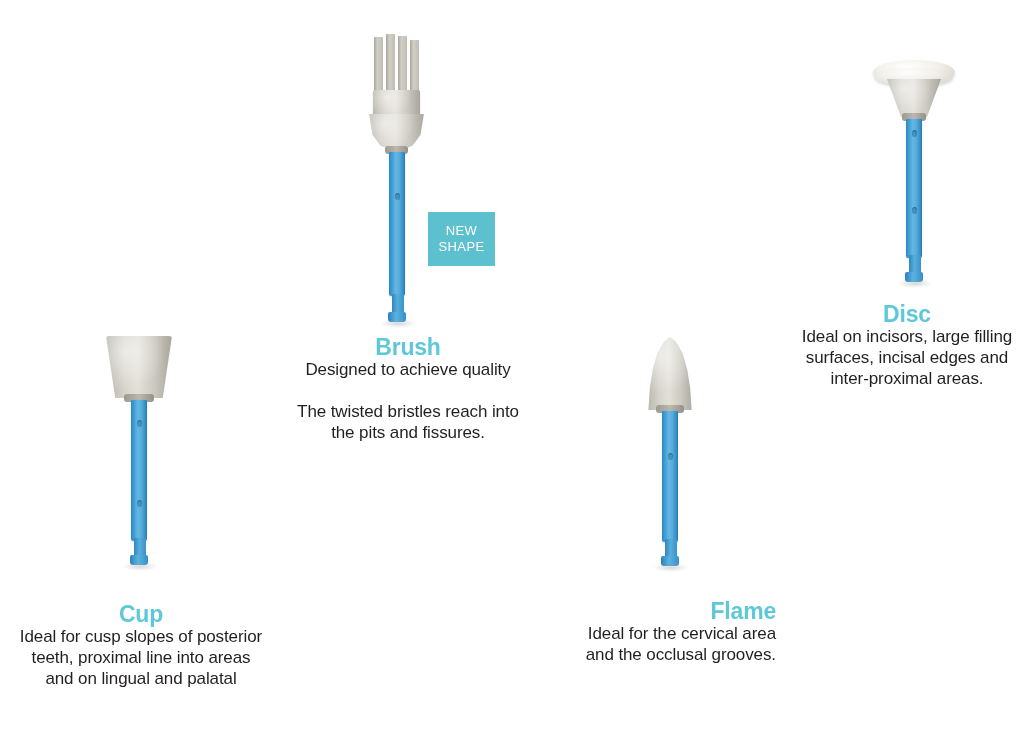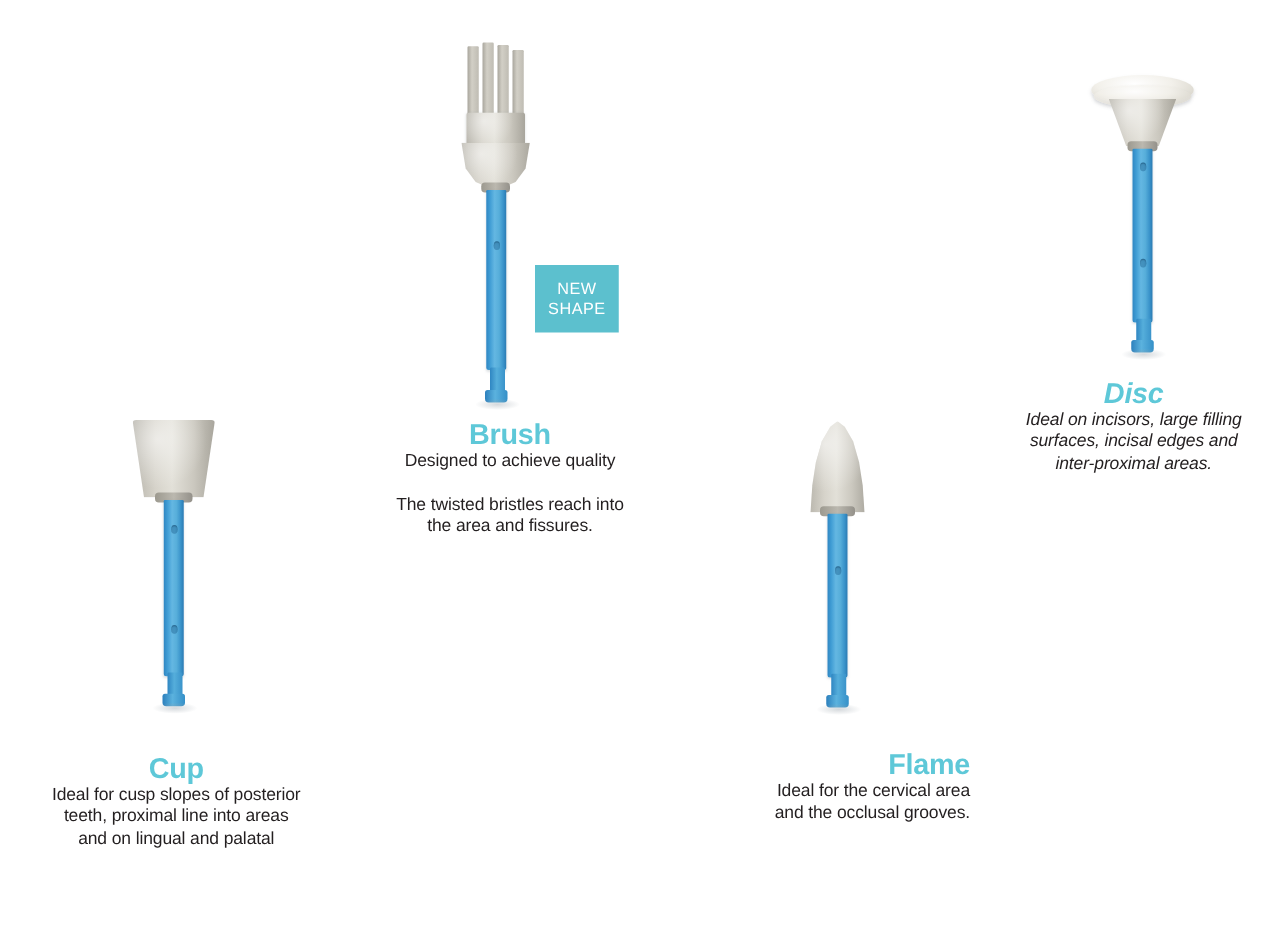--- a/index.html
+++ b/index.html
@@ -28,21 +28,21 @@
   .caption h2 {
     margin: 0 0 1px 0;
     font-size: 23px;
     font-weight: bold;
     letter-spacing: -0.2px;
     line-height: 1.05;
     color: #5ec8d8;
   }
   .caption p {
     margin: 0;
-    font-size: 14px;
+    font-size: 17px;
     line-height: 1.23;
     color: #231f20;
     letter-spacing: -0.1px;
   }
 
   
   .badge {
     position: absolute;
     background: #5cc0ce;
     color: #ffffff;
@@ -166,41 +166,41 @@
     <span>NEW</span>
     <span>SHAPE</span>
   </div>
 
   <div class="caption" style="left:280px; top:335px; width:256px;">
     <h2>Brush</h2>
     <p>
       <span>Designed to achieve quality</span><br>
       <br>
       <span>The twisted bristles reach into</span><br>
-      <span>the area and fissures.</span>
+      <span>the pits and fissures.</span>
     </p>
   </div>
 
   <div class="product" style="left:855px; top:55px; width:120px; height:245px;">
 
     <div class="disc-plate" style="left:18px; top:5px; width:82px; height:24px;"></div>
     <div class="disc-plate" style="left:20px; top:13px; width:78px; height:18px; opacity:0.85;"></div>
 
     <div class="head disc-neck" style="left:32px; top:24px; width:54px; height:38px; border-radius:0 0 3px 3px;"></div>
     <div class="head-dark" style="left:47px; top:58px; width:24px; height:8px; border-radius:3px;"></div>
 
     <div class="shank" style="left:51px; top:64px; width:16px; height:139px;"></div>
     <div class="dimple" style="left:57px; top:75px; width:5px; height:7px;"></div>
     <div class="dimple" style="left:57px; top:152px; width:5px; height:7px;"></div>
     <div class="shank-step" style="left:54px; top:200px; width:12px; height:19px;"></div>
     <div class="latch" style="left:50px; top:217px; width:18px; height:10px;"></div>
     <div class="shadow-ell" style="left:42px; top:224px; width:36px; height:9px;"></div>
   </div>
 
-  <div class="caption" style="left:790px; top:302px; width:234px;font-style:italic;">
+  <div class="caption" style="left:790px; top:302px; width:234px;">
     <h2>Disc</h2>
     <p>
       <span>Ideal on incisors, large filling</span><br>
       <span>surfaces, incisal edges and</span><br>
       <span>inter-proximal areas.</span>
     </p>
   </div>
 
   <div class="product" style="left:80px; top:330px; width:120px; height:240px;">
     <div class="head cup-body" style="left:26px; top:6px; width:66px; height:62px;"></div>

